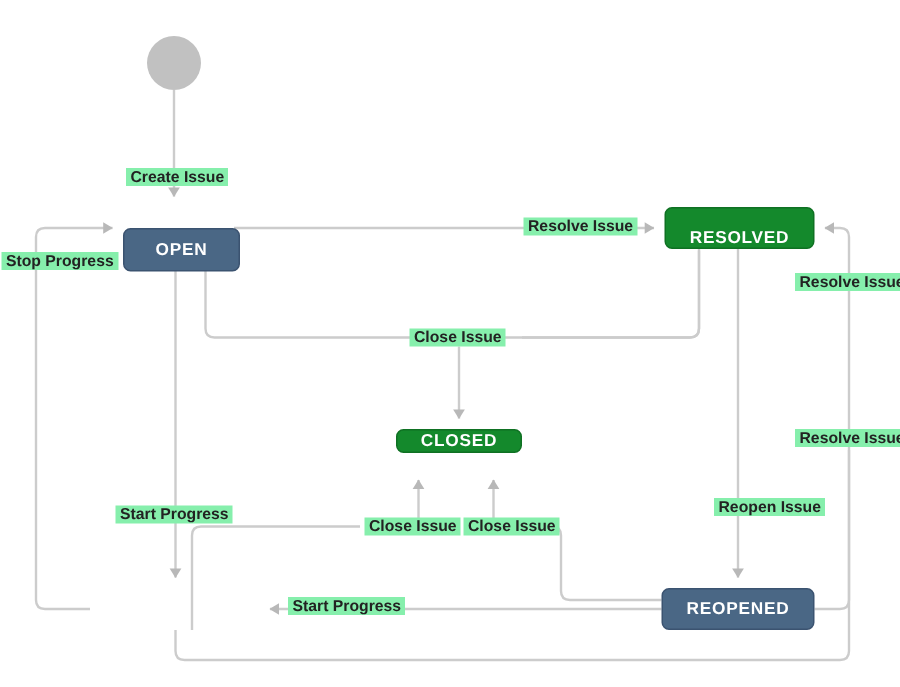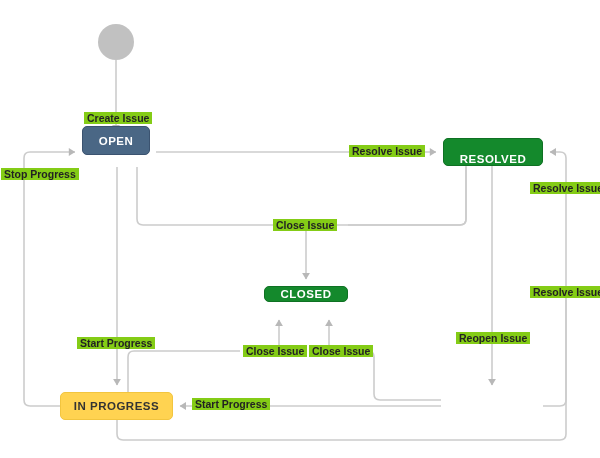--- a/index.html
+++ b/index.html
@@ -49,21 +49,21 @@
     background: #ffd351;
     border: 1px solid #f2c53f;
     color: #333333;
   }
   .edge-label {
     position: absolute;
     font-size: 10.5px;
     font-weight: bold;
     color: #222222;
     white-space: nowrap;
-    background: #84cc16;
+    background: #86efac;
     padding: 0 3px;
     line-height: 12px;
     z-index: 2;
   }
 </style>
 </head>
 <body>
 
 <div id="canvas">
 
@@ -110,50 +110,50 @@
       <path d="M128,420 L128,357 Q128,351 134,351 L240,351"></path>
       <path d="M279,351 L279,320" marker-end="url(#arrowup)"></path>
 
       <path d="M117,420 L117,434 Q117,440 123,440 L560,440 Q566,440 566,434 L566,300"></path>
 
     </g>
   </svg>
 
   <div style="position:absolute;left:98px;top:24px;width:36px;height:36px;border-radius:50%;background:#c1c1c1;z-index:3;"></div>
 
-  <div class="node node-open" style="left:82px;top:126px;width:68px;height:29px;">
+  <div class="node node-open" style="left:82px;top:152px;width:78px;height:29px;">
     <span>OPEN</span>
   </div>
 
   <div class="node node-resolved" style="left:443px;top:138px;width:100px;height:28px;align-items:flex-end;">
     <span>RESOLVED</span>
   </div>
 
   <div class="node node-closed" style="left:264px;top:286px;width:84px;height:16px;">
     <span>CLOSED</span>
   </div>
 
-  <div class="node node-inprogress" style="left:60px;top:392px;width:113px;height:28px;">
-    <span>IN PROGRESS</span>
+
+  <div class="node node-reopened" style="left:441px;top:392px;width:102px;height:28px;">
+    <span>REOPENED</span>
   </div>
-
 
   <div class="edge-label" style="left:84px;top:112px;">Create Issue</div>
 
   <div class="edge-label" style="left:1px;top:168px;">Stop Progress</div>
 
   <div class="edge-label" style="left:349px;top:145px;">Resolve Issue</div>
 
   <div class="edge-label" style="left:530px;top:182px;">Resolve Issue</div>
 
   <div class="edge-label" style="left:273px;top:219px;">Close Issue</div>
 
   <div class="edge-label" style="left:530px;top:286px;">Resolve Issue</div>
 
-  <div class="edge-label" style="left:456px;top:332px;">Reopen Issue</div>
+  <div class="edge-label" style="left:476px;top:332px;">Reopen Issue</div>
 
   <div class="edge-label" style="left:77px;top:337px;">Start Progress</div>
 
   <div class="edge-label" style="left:243px;top:345px;">Close Issue</div>
 
   <div class="edge-label" style="left:309px;top:345px;">Close Issue</div>
 
   <div class="edge-label" style="left:192px;top:398px;">Start Progress</div>
 
 </div>

